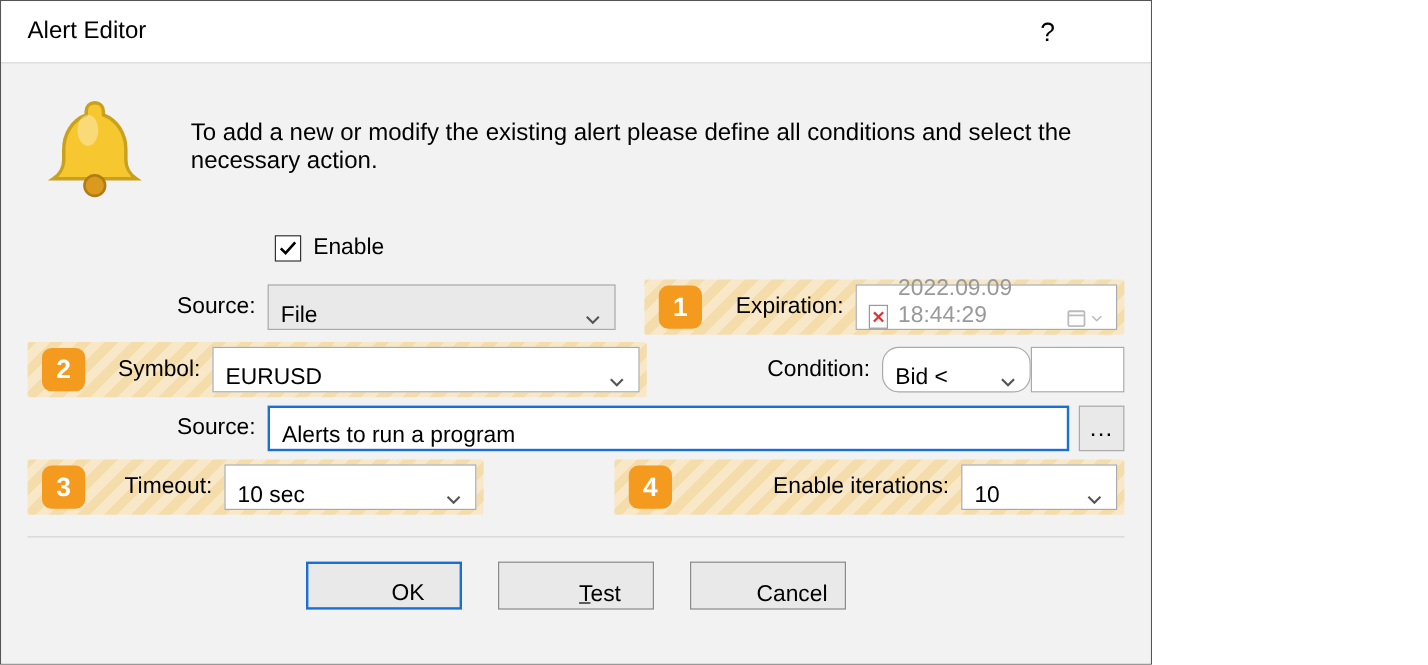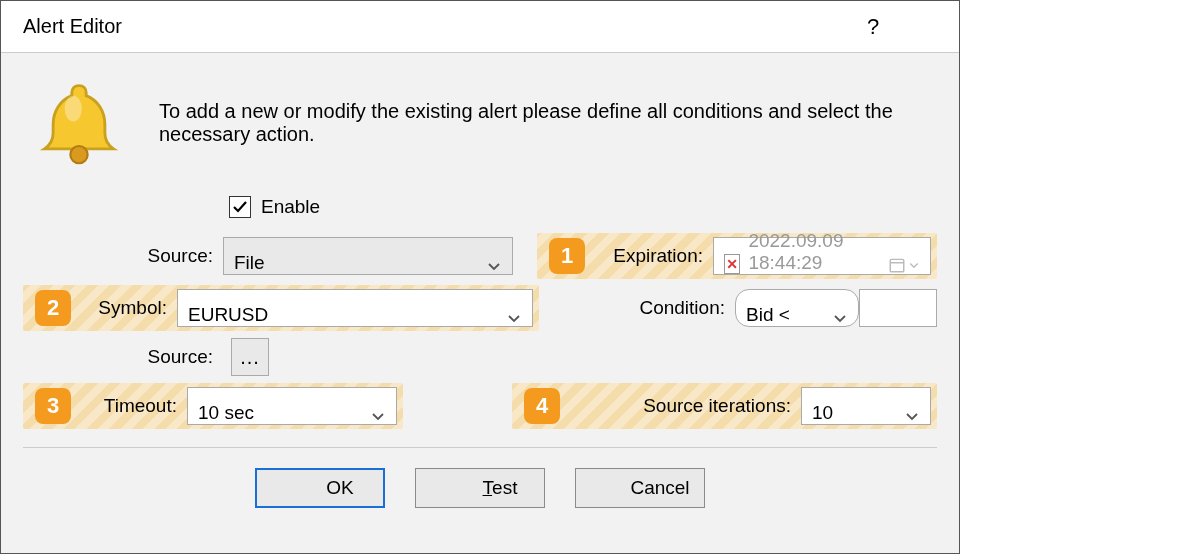--- a/index.html
+++ b/index.html
@@ -133,21 +133,21 @@
   
   .footer {
     display:flex; justify-content:center; gap:30px;
     padding: 20px 0 24px 0;
     background: #f2f2f2;
   }
   .btn {
     width: 130px; height: 40px;
     border: 1px solid #8a8a8a;
     background: #e9e9e9;
-    display:flex; align-items:center; justify-content:center;
+    display:flex; align-items:flex-end; justify-content:center;
     font-size: 19px;
     padding-left: 40px;
   }
   .btn.primary { border: 2.5px solid #1a6fd6; }
   .underline-first::first-letter { text-decoration: underline; }
 </style>
 </head>
 <body>
 
 <div class="dialog">
@@ -241,20 +241,23 @@
             </svg>
         </span>
       </div>
       <div class="textinput" style="width:160px;">
         <span></span>
       </div>
     </div>
 
     <div class="row">
       <div class="label-col" style="width:200px;">Source:</div>
+      <div class="textinput focused" style="flex:1;">
+        <span>Alerts to run a program</span>
+      </div>
       <div class="browse-btn">
         <span>...</span>
       </div>
     </div>
 
     <div class="row">
       <div class="hilite hilite-wrap" style="width:380px;">
         <div class="badge">3</div>
         <div style="width:110px; text-align:right; padding-right:10px;">Timeout:</div>
         <div class="combo" style="flex:1;">
@@ -262,21 +265,21 @@
           <span class="chev">
             <svg viewBox="0 0 16 16">
                 <path d="M3 6 L8 11 L13 6" stroke="#555" stroke-width="1.8" fill="none"></path>
               </svg>
           </span>
         </div>
       </div>
       <div style="flex:1;"></div>
       <div class="hilite hilite-wrap" style="width:425px;">
         <div class="badge">4</div>
-        <div style="flex:1; text-align:right; padding-right:10px;">Source iterations:</div>
+        <div style="flex:1; text-align:right; padding-right:10px;">Enable iterations:</div>
         <div class="combo" style="width:130px;">
           <span>10</span>
           <span class="chev">
             <svg viewBox="0 0 16 16">
                 <path d="M3 6 L8 11 L13 6" stroke="#555" stroke-width="1.8" fill="none"></path>
               </svg>
           </span>
         </div>
       </div>
     </div>

